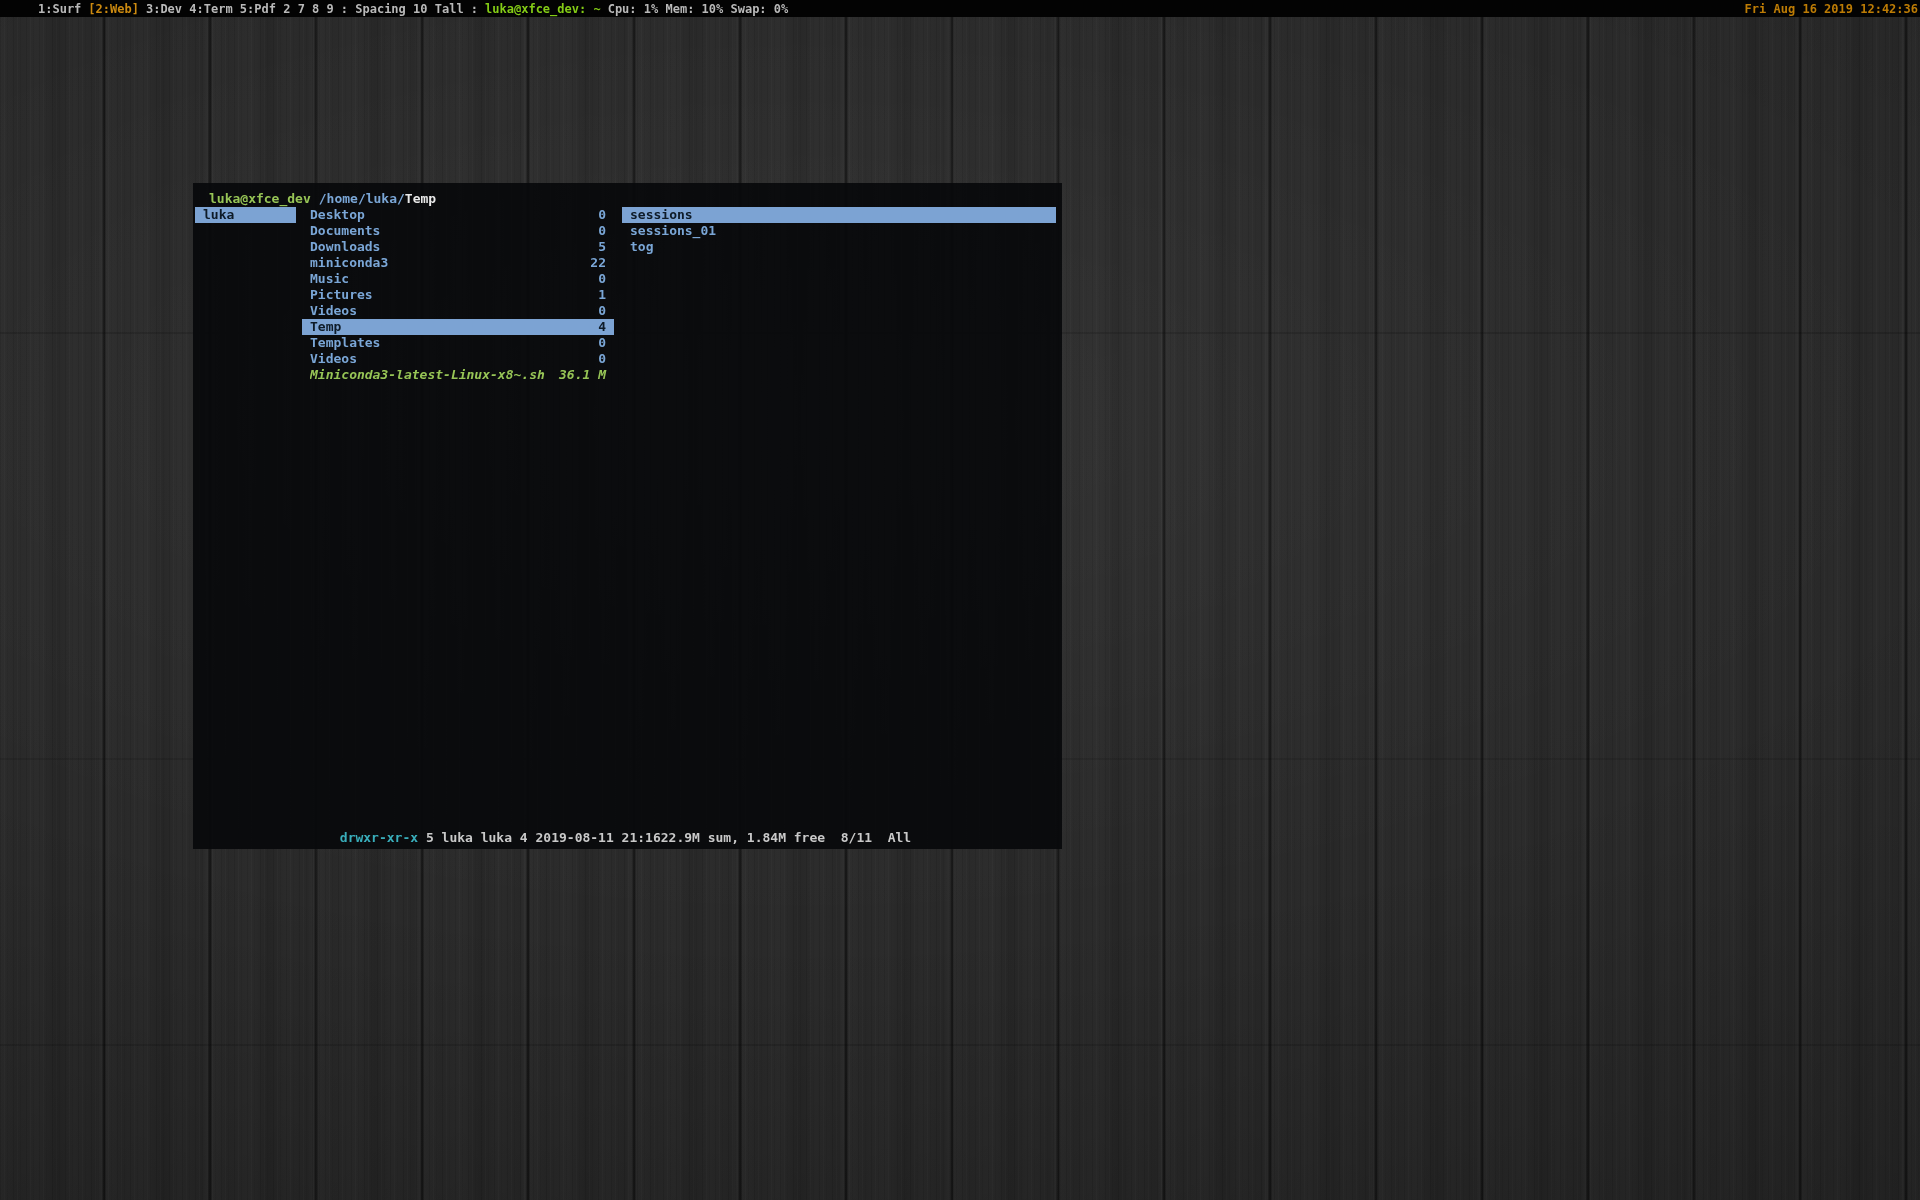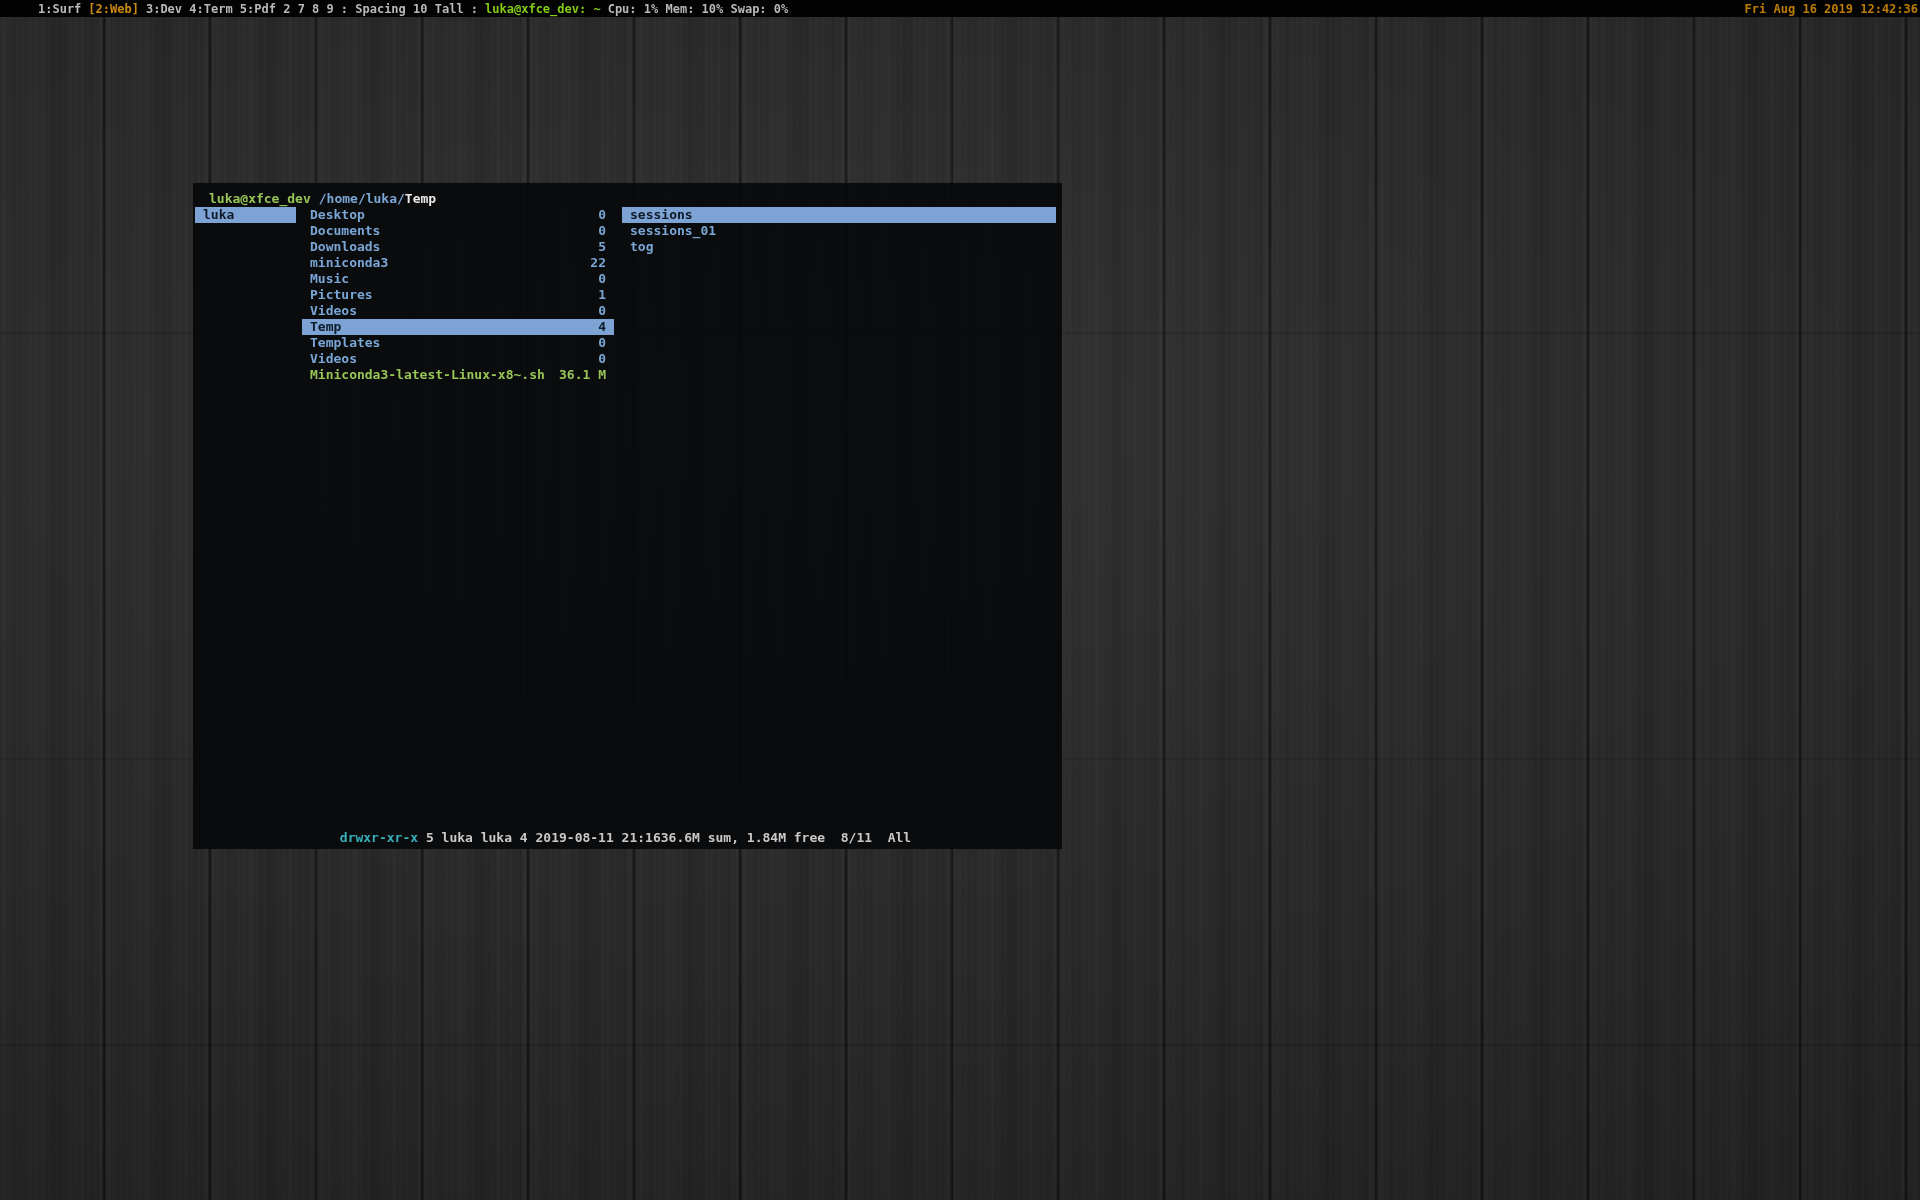--- a/index.html
+++ b/index.html
@@ -57,21 +57,21 @@
 
   .pane { position:absolute; top:24px; }
   .pane-parent  { left:2px;   width:101px; }
   .pane-current { left:109px; width:312px; }
   .pane-preview { left:429px; width:434px; }
 
   .row { height:16px; display:flex; align-items:center; padding:0 8px; white-space:pre;text-align:right; }
   .row .fname { overflow:hidden; }
   .row .finfo { margin-left:auto; padding-left:8px; }
   .row.dir  { color:#7aa6d6; }
-  .row.exec { color:#97c556; }
+  .row.exec { color:#97c556;font-style:italic; }
   .row.sel, .row.sel.dir { background:#7ca3d3; color:#0e1b28; }
 
   .fm-status {
     position:absolute; left:0; bottom:3px; width:100%; height:16px;
     display:flex; align-items:center; justify-content:center;
     padding:0 9px 0 5px; color:#c9c9c9;
   }
   .fm-status span { white-space:pre; }
   .fm-status .perm { color:#39aebb; }
 </style>
@@ -114,15 +114,15 @@
       <div class="row exec"><span class="fname">Miniconda3-latest-Linux-x8~.sh</span><span class="finfo">36.1 M</span></div>
     </div>
   <div class="pane pane-preview">
       <div class="row dir sel"><span class="fname">sessions</span></div>
       <div class="row dir"><span class="fname">sessions_01</span></div>
       <div class="row dir"><span class="fname">tog</span></div>
     </div>
 
   <div class="fm-status">
     <span><span class="perm">drwxr-xr-x</span><span> 5 luka luka 4 2019-08-11 21:16</span></span>
-    <span>36.6M sum, 1.84M free  8/11  All</span>
+    <span>22.9M sum, 1.84M free  8/11  All</span>
   </div>
 </div>
 
 </body></html>

